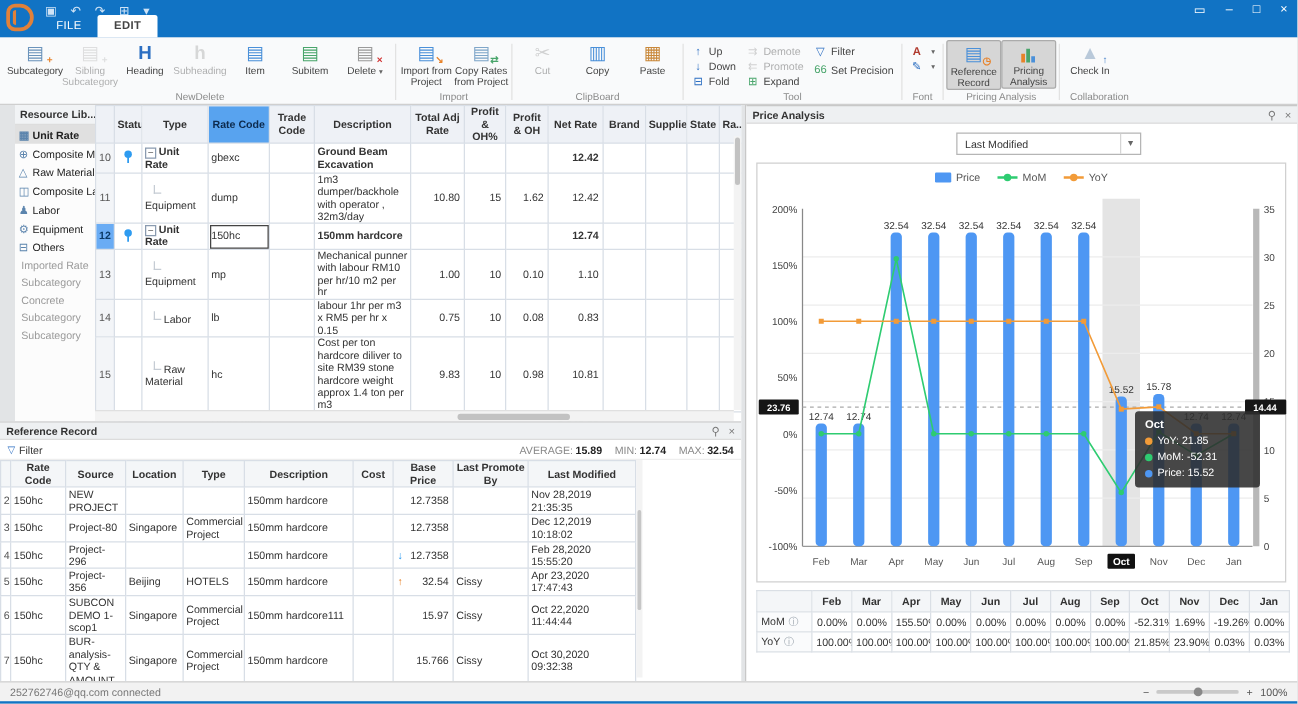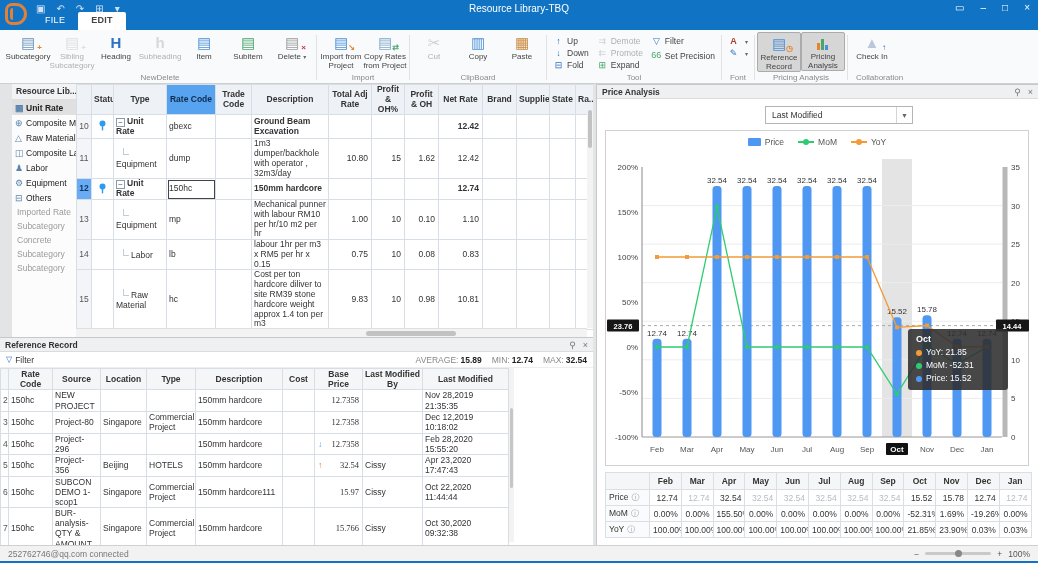--- a/index.html
+++ b/index.html
@@ -73,21 +73,21 @@
   .refpanel { position:absolute; left:0; top:337px; width:593px; height:208px; background:#fff; overflow:hidden; }
   .ref-toolbar { height:16px; display:flex; align-items:center; padding:0 6px; font-size:8.5px; color:#333; border-bottom:1px solid #eee; }
   .ref-toolbar .funnel { color:#2d6fc2; margin-right:3px; font-size:8px; }
   .ref-stats { margin-left:auto; display:flex; gap:10px; }
   .ref-stats .sl { color:#888; }
   .ref-stats .sv { font-weight:bold; color:#222; margin-left:2px; }
   table.ref { border-collapse:collapse; table-layout:fixed; width:508px; font-size:8.5px; }
   .ref td, .ref th { border:1px solid #d8dee6; padding:0 2px; overflow:hidden; vertical-align:middle; line-height:1.2; }
   .ref th { background:#f4f6f8; font-weight:bold; text-align:center; height:15px; color:#333; }
   .ref td.r { text-align:right; padding-right:3px; }
-  .ref td.bp { position:relative;font-family:Liberation Serif, serif; }
+  .ref td.bp { position:relative; }
   .ref td.bp .tr-up { position:absolute; left:3px; color:#e67e22; font-weight:bold; }
   .ref td.bp .tr-dn { position:absolute; left:3px; color:#2e9bf0; font-weight:bold; }
   .ref-vscroll { position:absolute; left:509px; top:31px; bottom:3px; width:5px; background:#f3f3f3; }
   .ref-vscroll i { position:absolute; top:40px; left:1px; width:3px; height:80px; background:#c6c6c6; border-radius:2px; }
 
   .pricepanel { position:absolute; left:596px; top:84px; width:442px; height:461px; background:#fff; border-left:1px solid #c8c8c8; overflow:hidden; }
   .dd { position:absolute; height:18px; border:1px solid #b5b5b5; background:#fff; display:flex; align-items:center; font-size:8.5px; color:#333; }
   .dd .dv { flex:1; padding-left:6px; }
   .dd .dc { width:16px; border-left:1px solid #d5d5d5; text-align:center; color:#666; font-size:7px; align-self:stretch; line-height:17px; }
   #dd-period { left:10px; top:22px; width:148px; }
@@ -127,21 +127,20 @@
     <div class="logo">
         <i></i>
       </div>
     <div class="qa" id="qa">
         <span>▣</span>
         <span>↶</span>
         <span>↷</span>
         <span>⊞</span>
         <span>▾</span>
       </div>
-    <div class="win-title">Resource Library-TBQ</div>
     <div class="winbtns" id="winbtns">
         <span>▭</span>
         <span>–</span>
         <span>□</span>
         <span>×</span>
       </div>
     <div class="tabs" id="tabs">
         <span class="tab">FILE</span>
         <span class="tab active">EDIT</span>
       </div>
@@ -525,21 +524,21 @@
           <tbody>
             <tr>
               <th></th>
               <th>Rate Code</th>
               <th>Source</th>
               <th>Location</th>
               <th>Type</th>
               <th>Description</th>
               <th>Cost</th>
               <th>Base Price</th>
-              <th>Last Modified By</th>
+              <th>Last Promote By</th>
               <th>Last Modified</th>
             </tr>
             <tr style="height:14px">
               <td style="text-align:right;color:#555;padding-right:1px">2</td>
               <td>150hc</td>
               <td>NEW PROJECT</td>
               <td></td>
               <td></td>
               <td>150mm hardcore</td>
               <td></td>
@@ -774,35 +773,20 @@
               <th>Jun</th>
               <th>Jul</th>
               <th>Aug</th>
               <th>Sep</th>
               <th>Oct</th>
               <th>Nov</th>
               <th>Dec</th>
               <th>Jan</th>
             </tr>
             <tr>
-              <td class="lbl">Price<span class="inf">ⓘ</span></td>
-              <td class="v">12.74</td>
-              <td class="v mut">12.74</td>
-              <td class="v">32.54</td>
-              <td class="v mut">32.54</td>
-              <td class="v mut">32.54</td>
-              <td class="v mut">32.54</td>
-              <td class="v mut">32.54</td>
-              <td class="v mut">32.54</td>
-              <td class="v">15.52</td>
-              <td class="v">15.78</td>
-              <td class="v">12.74</td>
-              <td class="v mut">12.74</td>
-            </tr>
-            <tr>
               <td class="lbl">MoM<span class="inf">ⓘ</span></td>
               <td class="v">0.00%</td>
               <td class="v">0.00%</td>
               <td class="v">155.50%</td>
               <td class="v">0.00%</td>
               <td class="v">0.00%</td>
               <td class="v">0.00%</td>
               <td class="v">0.00%</td>
               <td class="v">0.00%</td>
               <td class="v">-52.31%</td>

